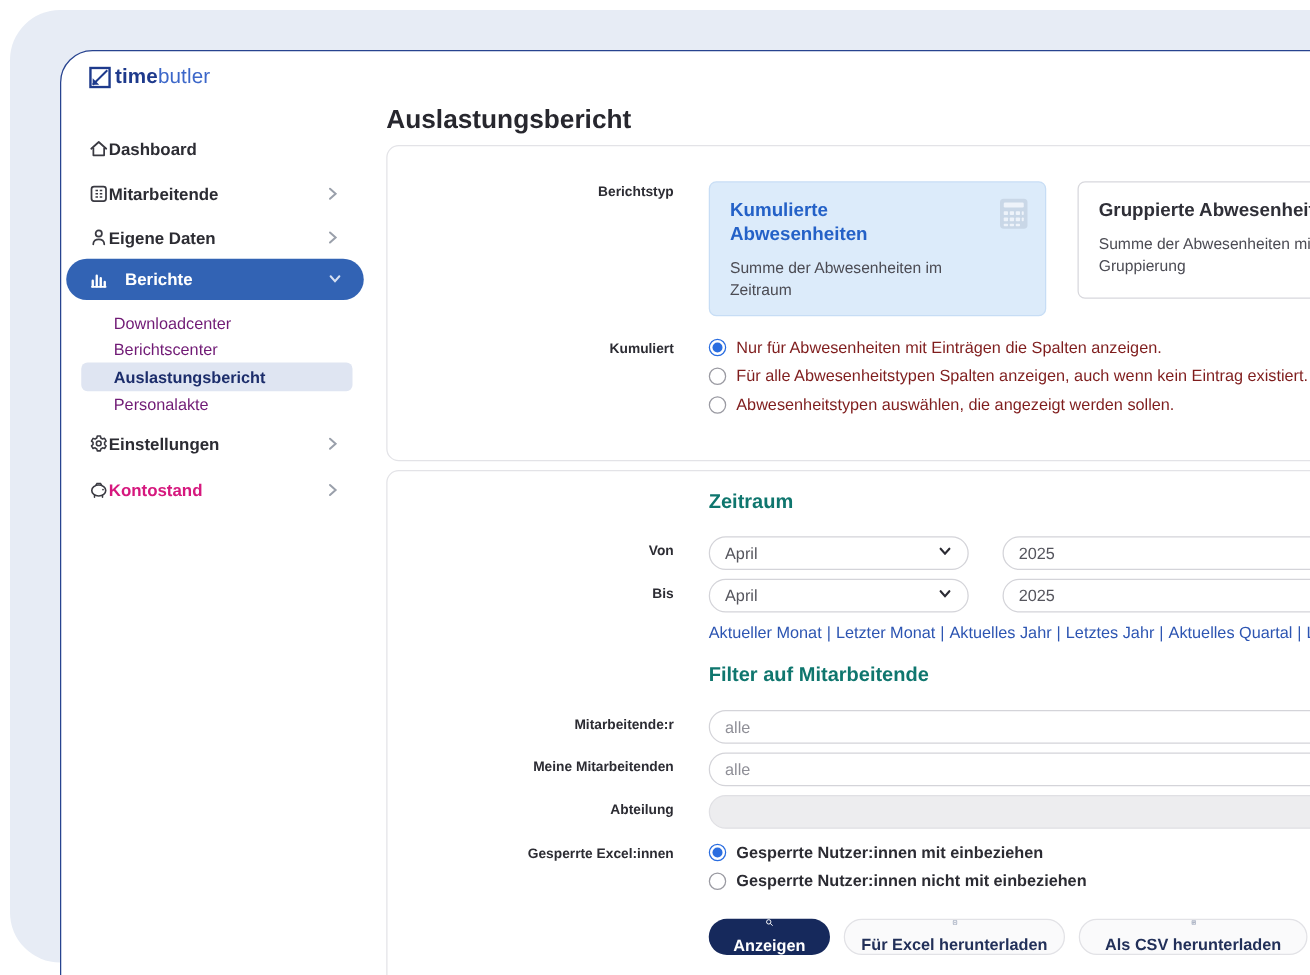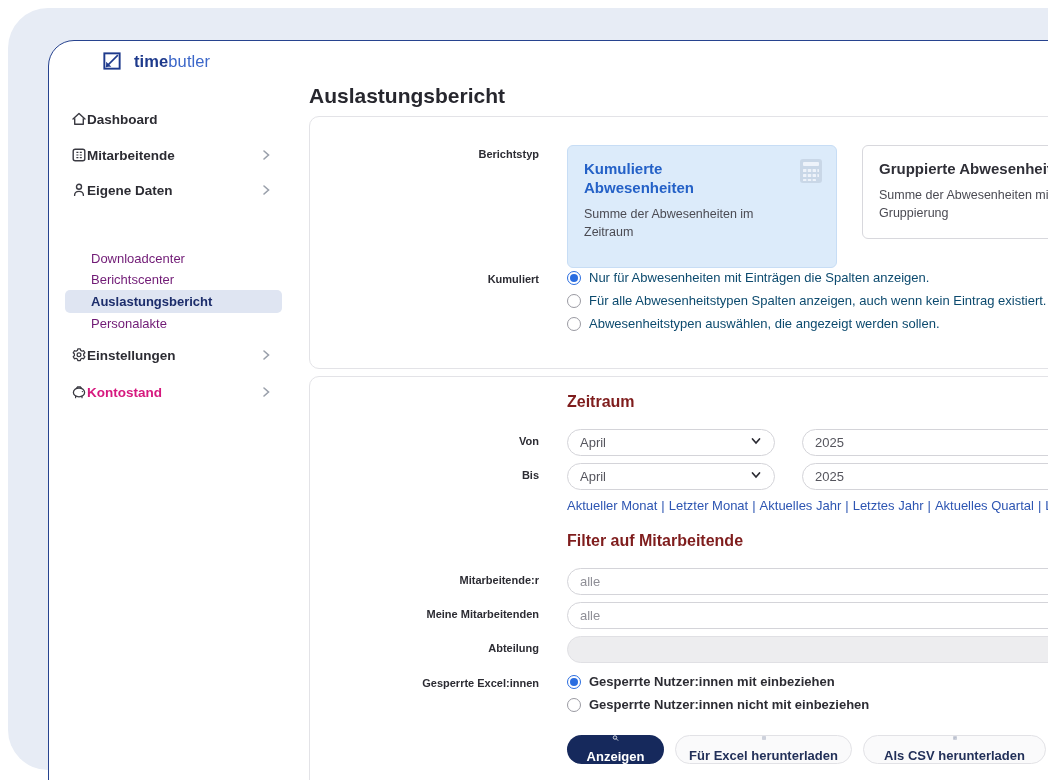--- a/index.html
+++ b/index.html
@@ -11,21 +11,21 @@
   .canvas {
     position:absolute; left:8px; top:8px; width:1100px; height:762px;
     background:#e7ecf5; border-radius:40px;
   }
   .app-card {
     position:absolute; left:48px; top:40px; width:1060px; height:780px;
     background:#ffffff; border:1px solid #27438f; border-radius:26px;
   }
   
   .sidebar { position:absolute; left:0; top:0; width:260px; height:100%; }
-  .logo { position:absolute; left:22px; top:11px; display:flex; align-items:flex-start; gap:13px;margin-left:32px; }
+  .logo { position:absolute; left:22px; top:11px; display:flex; align-items:flex-end; gap:3px; }
   .logo-text { font-size:16.5px; font-weight:700; color:#1e3a8c; letter-spacing:.1px; }
   .logo-text .light { font-weight:400; color:#3c67c9; }
   .nav-item {
     position:absolute; left:4px; width:240px; height:24px;
     display:flex; align-items:center; padding-left:18px; cursor:pointer;
   }
   .nav-item .lbl { font-size:13.5px; font-weight:700; color:#2c2c33; }
   .nav-item .chev { position:absolute; left:206px; top:4px; }
   .nav-pill {
     position:absolute; left:4px; top:166px; width:238px; height:33px;
@@ -50,44 +50,44 @@
   .panel {
     position:absolute; left:260px; background:#fff;
     border:1px solid #e3e3e7; border-radius:10px;
   }
   #panel-top { top:75px; width:790px; height:253px; }
   #panel-bottom { top:335px; width:790px; height:430px; }
   .form-label { position:absolute; left:0; width:229px; text-align:right; font-size:11px; font-weight:700; color:#2c2c33; }
   
   .type-card { position:absolute; top:28px; border-radius:6px; padding:14px 16px; cursor:pointer; }
   .type-card.selected {
-    left:257px; width:270px; height:123px;
+    left:257px; width:270px; height:108px;
     background:#dcebfa; border:1px solid #c7ddf5;
   }
   .type-card.other {
     left:552px; width:300px; height:94px;
     background:#ffffff; border:1px solid #d8d8dd;
   }
   .type-card .t { font-size:15px; font-weight:700; line-height:1.25; }
   .type-card.selected .t { color:#2461c7; width:170px; }
   .type-card.other .t { color:#2f2f37; white-space:nowrap; }
   .type-card .d { margin-top:7px; font-size:12.5px; color:#4b4b53; line-height:1.45; max-width:205px; }
   .calc-icon { position:absolute; right:12px; top:12px; }
   
   .radio-line { position:absolute; display:flex; align-items:center; gap:8px; }
-  .radio-line .txt { font-size:13px; color:#0c4a6e; }
+  .radio-line .txt { font-size:13px; color:#7f1d1d; }
   .radio-line .txt.bold { font-weight:700; color:#2c2c33; }
   .radio { width:14px; height:14px; border-radius:50%; border:1px solid #9a9aa2; background:#fff; position:relative; flex:0 0 14px; cursor:pointer; }
   .radio.checked { border-color:#2a6de0; }
   .radio.checked::after {
     content:""; position:absolute; left:2px; top:2px; width:8px; height:8px;
     border-radius:50%; background:#2a6de0;
   }
   
-  .section-h { position:absolute; left:257px; font-size:16px; font-weight:700; color:#7f1d1d; }
+  .section-h { position:absolute; left:257px; font-size:16px; font-weight:700; color:#0f766e; }
   
   .select-box {
     position:absolute; height:27px; background:#fff; border:1px solid #d4d4d9; border-radius:14px;
     display:flex; align-items:center; padding:0 12px; font-size:13px; color:#55555d; cursor:pointer;
   }
   .select-box .chev-dn { margin-left:auto; }
   .text-input {
     position:absolute; height:27px; background:#fff; border:1px solid #d4d4d9; border-radius:14px;
     padding:0 12px; font-size:13px; color:#8f8f97; font-family:"Liberation Sans", sans-serif; outline:none;
   }
@@ -147,20 +147,32 @@
         <path d="M3.6 13.4 c0-2.6 2-4 4.4-4 s4.4 1.4 4.4 4" fill="none" stroke="#3a3a42" stroke-width="1.4" stroke-linecap="round"></path>
       </svg>
       <span class="lbl">Eigene Daten</span>
       <span class="chev">
         <svg width="14" height="16" viewBox="0 0 14 16">
             <path d="M5 4 L9.5 8 L5 12" fill="none" stroke="#9aa0ab" stroke-width="1.6" stroke-linecap="round"></path>
           </svg>
       </span>
     </div>
 
+    <div class="nav-pill">
+      <svg width="16" height="16" viewBox="0 0 16 16">
+        <path d="M3.2 13 V8.5 M6.4 13 V4.5 M9.6 13 V6.5 M12.8 13 V9.5" stroke="#ffffff" stroke-width="1.9" stroke-linecap="round"></path>
+        <path d="M2.5 13.4 h11" stroke="#ffffff" stroke-width="1.4" stroke-linecap="round"></path>
+      </svg>
+      <span class="lbl">Berichte</span>
+      <span class="chev">
+        <svg width="14" height="14" viewBox="0 0 14 14">
+            <path d="M3.5 5 L7 9 L10.5 5" fill="none" stroke="#d6e0f2" stroke-width="1.6" stroke-linecap="round"></path>
+          </svg>
+      </span>
+    </div>
 
     <div class="sub-item" style="top:207px">Downloadcenter</div>
     <div class="sub-item" style="top:228px">Berichtscenter</div>
     <div class="sub-active-bg"></div>
     <div class="sub-item active" style="top:250px">Auslastungsbericht</div>
     <div class="sub-item" style="top:272px">Personalakte</div>
 
     <div class="nav-item" style="top:302px">
       <svg width="16" height="16" viewBox="0 0 16 16">
         <path d="M9.3 1.8l.35 1.6a5 5 0 0 1 1.4.82l1.6-.53 1.25 2.16-1.26 1.07a5 5 0 0 1 0 1.66l1.26 1.07-1.25 2.16-1.6-.53a5 5 0 0 1-1.4.82L9.3 13.7H6.8l-.35-1.6a5 5 0 0 1-1.4-.82l-1.6.53L2.2 9.65l1.26-1.07a5 5 0 0 1 0-1.66L2.2 5.85 3.45 3.7l1.6.53a5 5 0 0 1 1.4-.82l.35-1.6z" fill="none" stroke="#3a3a42" stroke-width="1.25" stroke-linejoin="round"></path>

